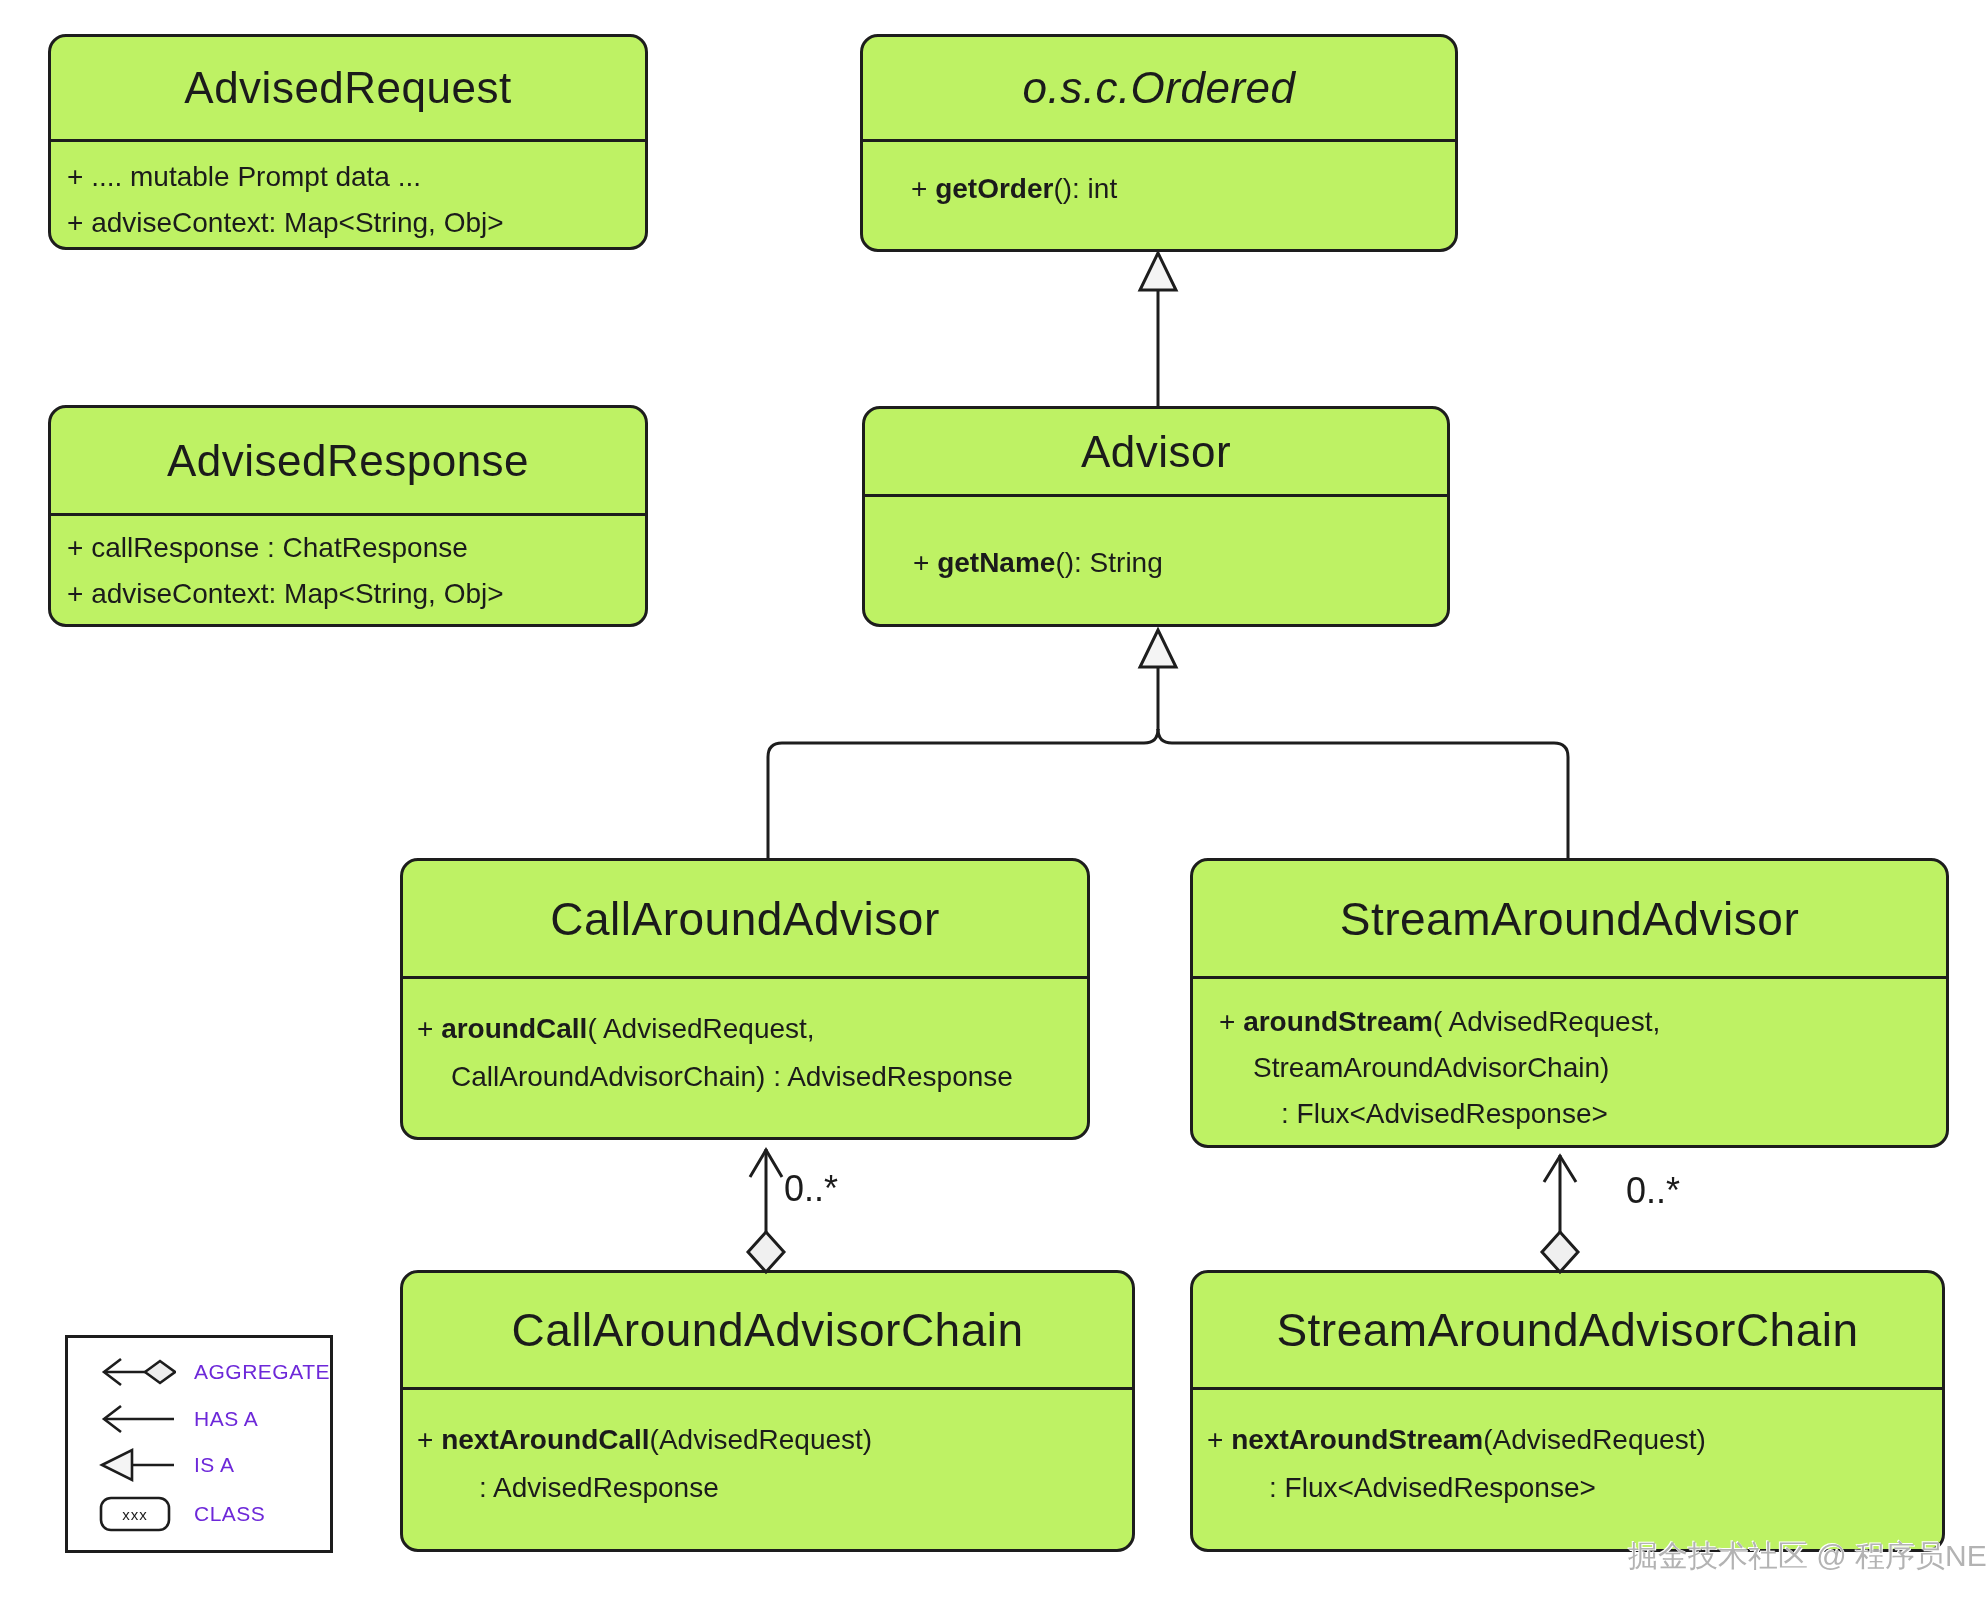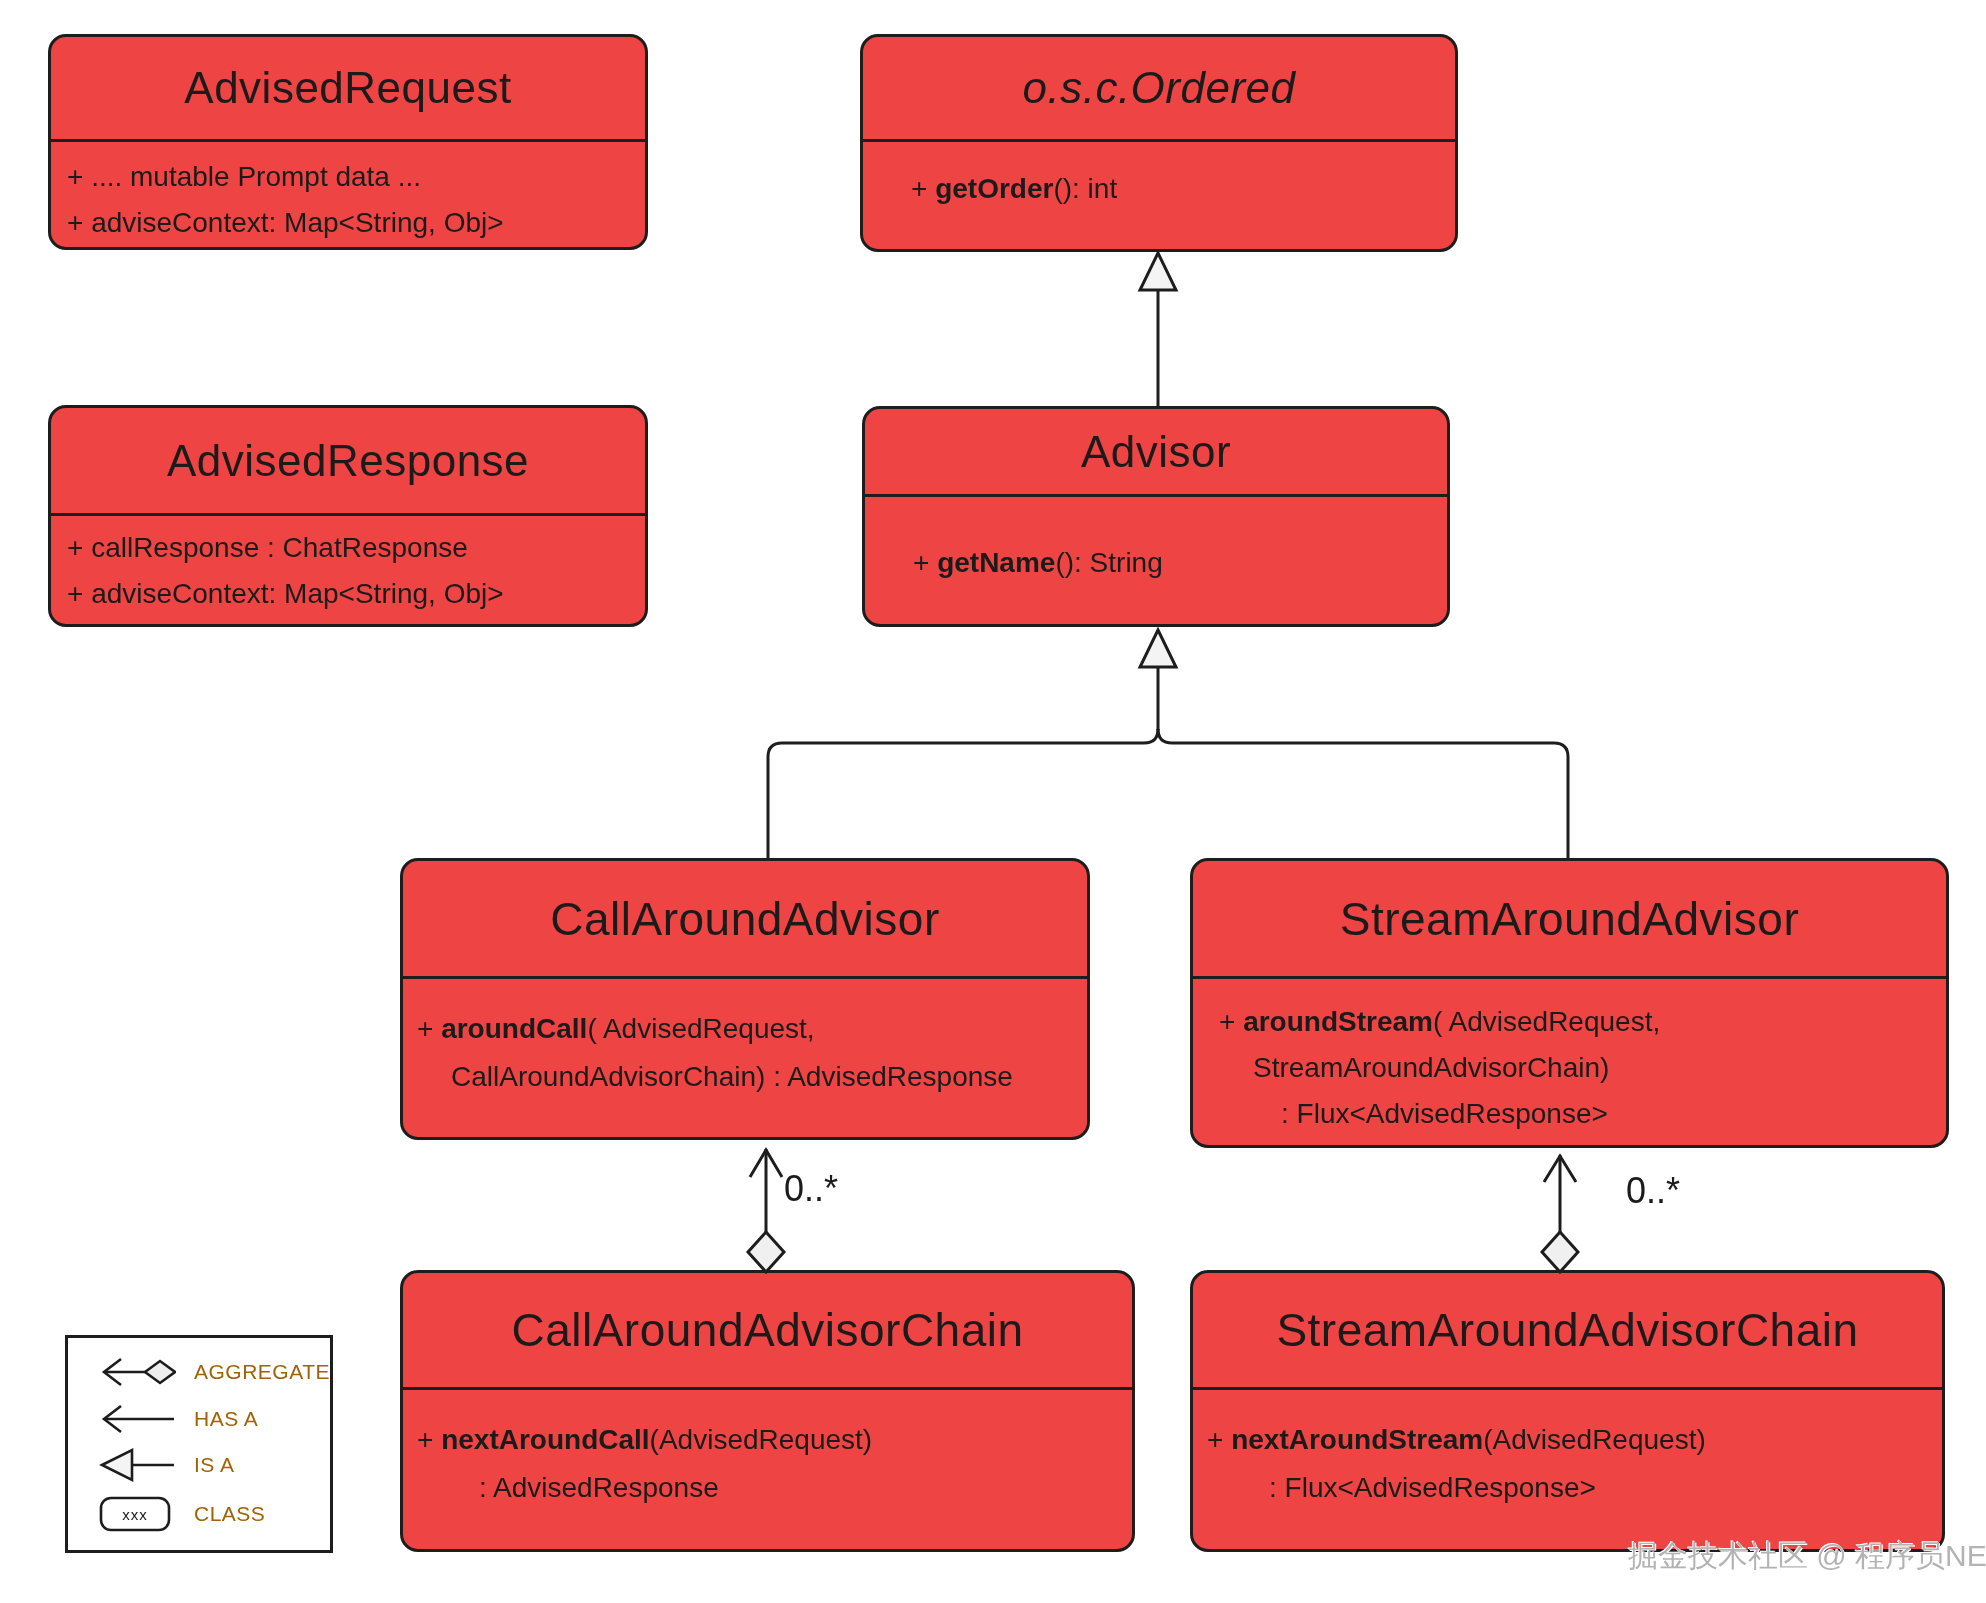--- a/index.html
+++ b/index.html
@@ -13,21 +13,21 @@
     height: 1603px;
     background: #ffffff;
     font-family: "Liberation Sans", "DejaVu Sans", sans-serif;
     color: #1b1b1b;
     overflow: hidden;
   }
 
   
   .uml-box {
     position: absolute;
-    background: #ef4444;
+    background: #bef264;
     border: 3px solid #1d1d1d;
     border-radius: 18px;
     box-sizing: border-box;
     z-index: 1;
   }
   .uml-title {
     display: flex;
     align-items: center;
     justify-content: center;
     border-bottom: 3px solid #1d1d1d;
@@ -134,21 +134,21 @@
     stroke-width: 2.6;
     fill: none;
   }
   .legend-row svg polygon, .legend-row svg rect {
     stroke: #1d1d1d;
     stroke-width: 2.6;
   }
   .legend-label {
     font-size: 21px;
     letter-spacing: 0.5px;
-    color: #a16207;
+    color: #6d28d9;
     white-space: nowrap;
   }
   .legend-xxx {
     font-size: 15px;
     letter-spacing: 1px;
     fill: #1b1b1b;
     font-family: "Liberation Sans", "DejaVu Sans", sans-serif;
   }
 
   

